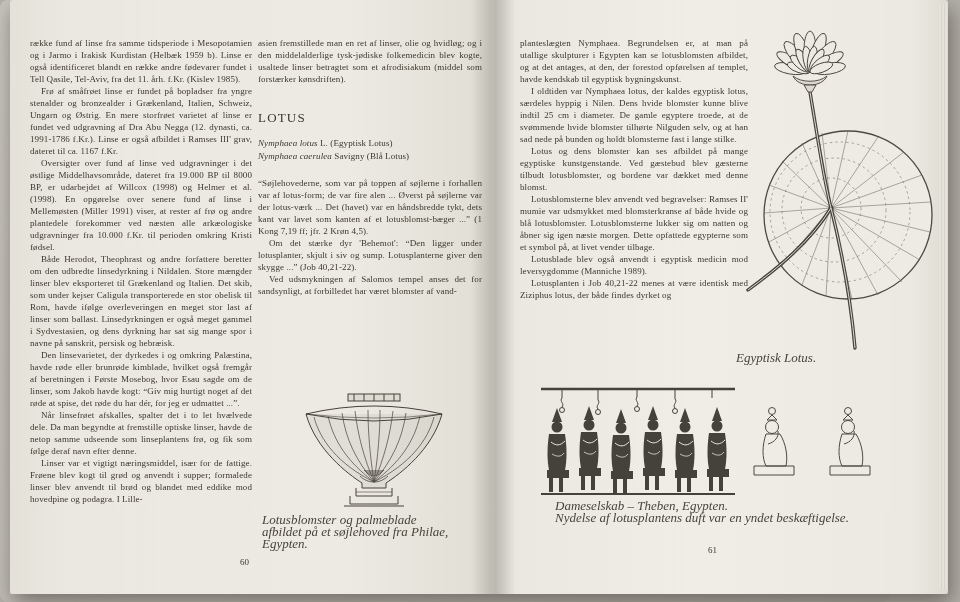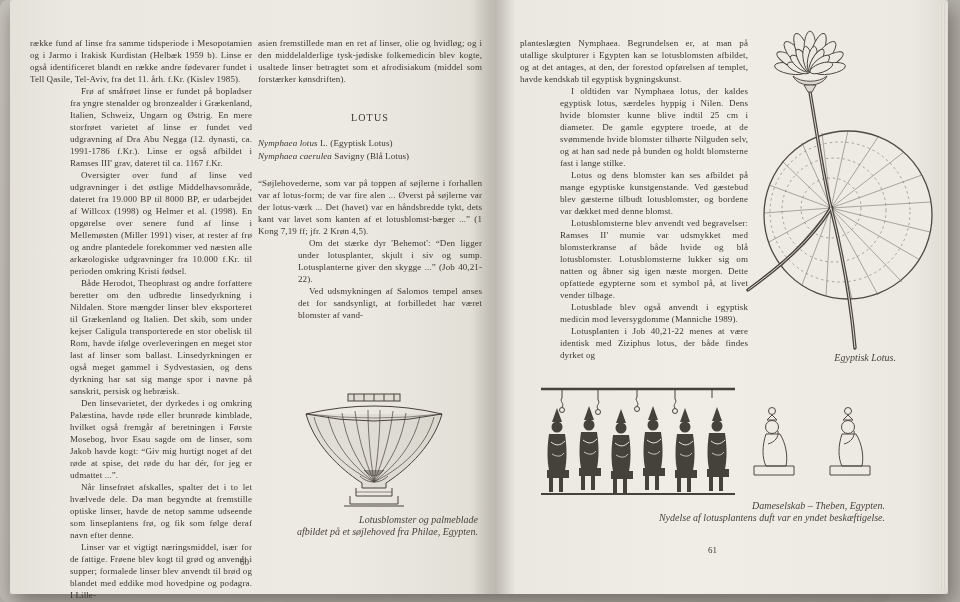--- a/index.html
+++ b/index.html
@@ -36,31 +36,31 @@
   .fore-edge{
     position:absolute;left:929px;top:4px;width:8px;height:586px;
     background:repeating-linear-gradient(to right,#e6e3db 0 2px,#d5d2ca 2px 3px);
     opacity:.8;
   }
   .col{
     position:absolute;color:#3c382f;font-size:9px;line-height:12px;
     text-align:justify;letter-spacing:.1px;
   }
   .col p{margin:0;}
-  .col p.ind{text-indent:11px;margin-left:40px;}
+  .col p.ind{text-indent:11px;}
   .heading{
-    margin-top:27px !important;letter-spacing:1.2px;font-size:10px;
-    text-align:center;
+    margin-top:27px !important;letter-spacing:1.2px;font-size:13px;
+    text-align:left;
   }
   .species{margin-top:13px !important;line-height:13px;text-align:left;}
   .species .latin{font-style:italic;}
   .quote-block{margin-top:14px !important;}
   .caption{
-    position:absolute;color:#48443b;font-style:italic;font-size:10px;
-    line-height:12px;text-align:right;white-space:pre-line;
+    position:absolute;color:#48443b;font-style:italic;font-size:13px;
+    line-height:12px;text-align:left;white-space:pre-line;
   }
   .pagenum{position:absolute;color:#3c382f;font-size:9px;}
   .illus{position:absolute;}
   svg{display:block;}
 </style>
 </head>
 <body>
 
 <div class="photo">
   <div class="book">

